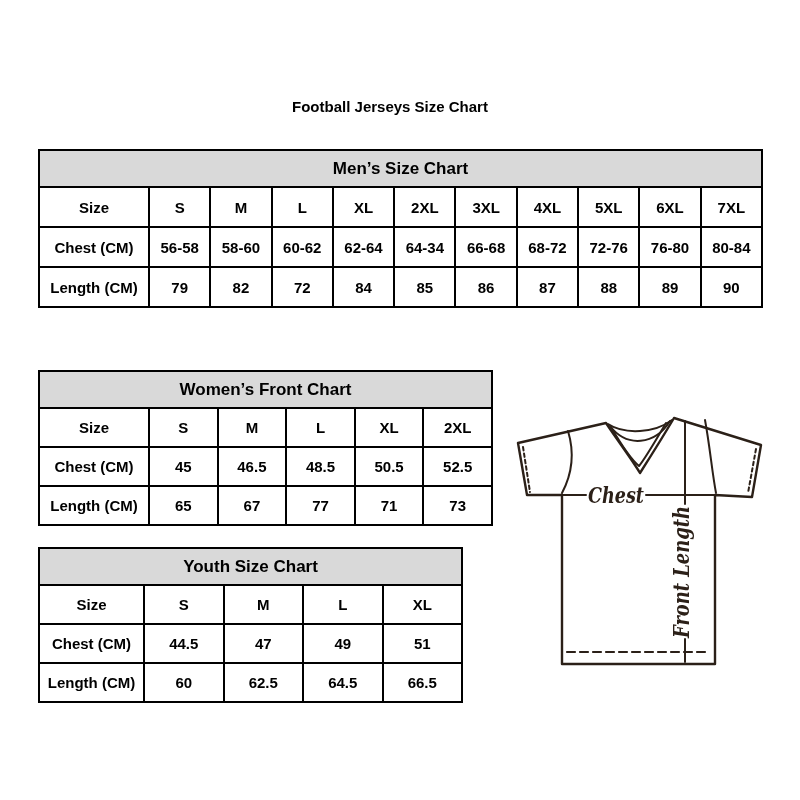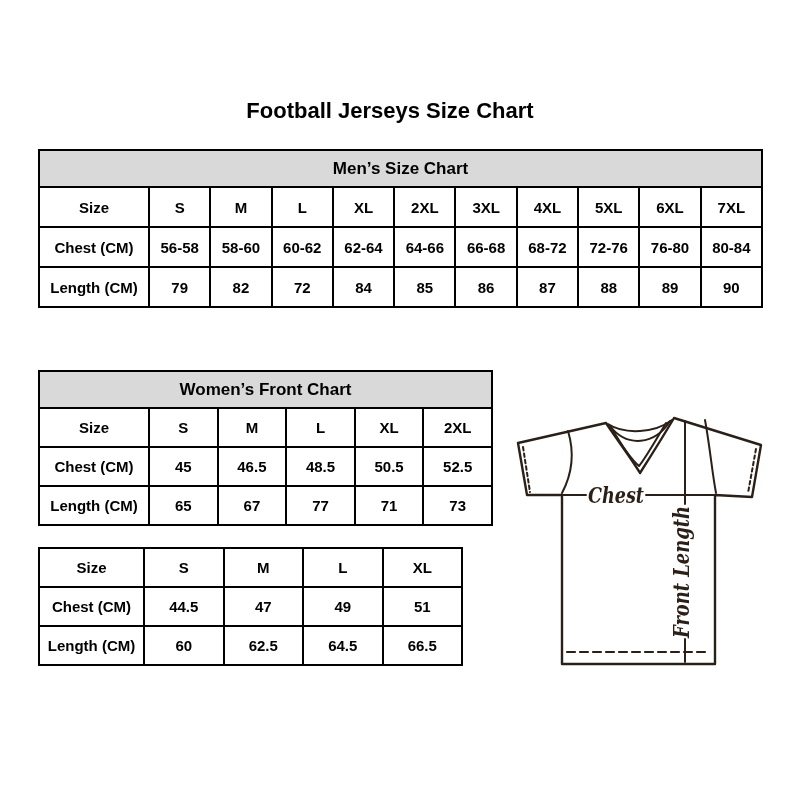--- a/index.html
+++ b/index.html
@@ -3,21 +3,21 @@
 <meta charset="utf-8">
 <style>
   html,body{margin:0;padding:0}
   body{
     width:800px;height:800px;position:relative;overflow:hidden;
     background:#ffffff;
     font-family:"Liberation Sans", sans-serif;
   }
   .page-title{
     position:absolute;left:0;top:98px;width:780px;
-    text-align:center;font-size:22px;font-weight:bold;color:#000;
+    text-align:center;font-size:15px;font-weight:bold;color:#000;
   }
   table.size-table{
     position:absolute;border-collapse:collapse;table-layout:fixed;background:#fff;
   }
   .size-table td{
     border:2px solid #000;text-align:center;vertical-align:middle;
     font-weight:bold;font-size:15px;color:#000;padding:0;height:37px;
     overflow:hidden;white-space:nowrap;
   }
   .size-table td.tbl-title{
@@ -64,21 +64,21 @@
         <td>5XL</td>
         <td>6XL</td>
         <td>7XL</td>
       </tr>
       <tr>
         <td>Chest (CM)</td>
         <td>56-58</td>
         <td>58-60</td>
         <td>60-62</td>
         <td>62-64</td>
-        <td>64-66</td>
+        <td>64-34</td>
         <td>66-68</td>
         <td>68-72</td>
         <td>72-76</td>
         <td>76-80</td>
         <td>80-84</td>
       </tr>
       <tr>
         <td>Length (CM)</td>
         <td>79</td>
         <td>82</td>
@@ -136,20 +136,23 @@
 
 <table class="size-table tbl-youth" style="left:38px;top:547px;width:425px">
     <colgroup>
       <col style="width: 105px;">
       <col>
       <col>
       <col>
       <col>
     </colgroup>
     <tbody>
+      <tr>
+        <td colspan="5" class="tbl-title">Youth Size Chart</td>
+      </tr>
       <tr>
         <td>Size</td>
         <td>S</td>
         <td>M</td>
         <td>L</td>
         <td>XL</td>
       </tr>
       <tr>
         <td>Chest (CM)</td>
         <td>44.5</td>

